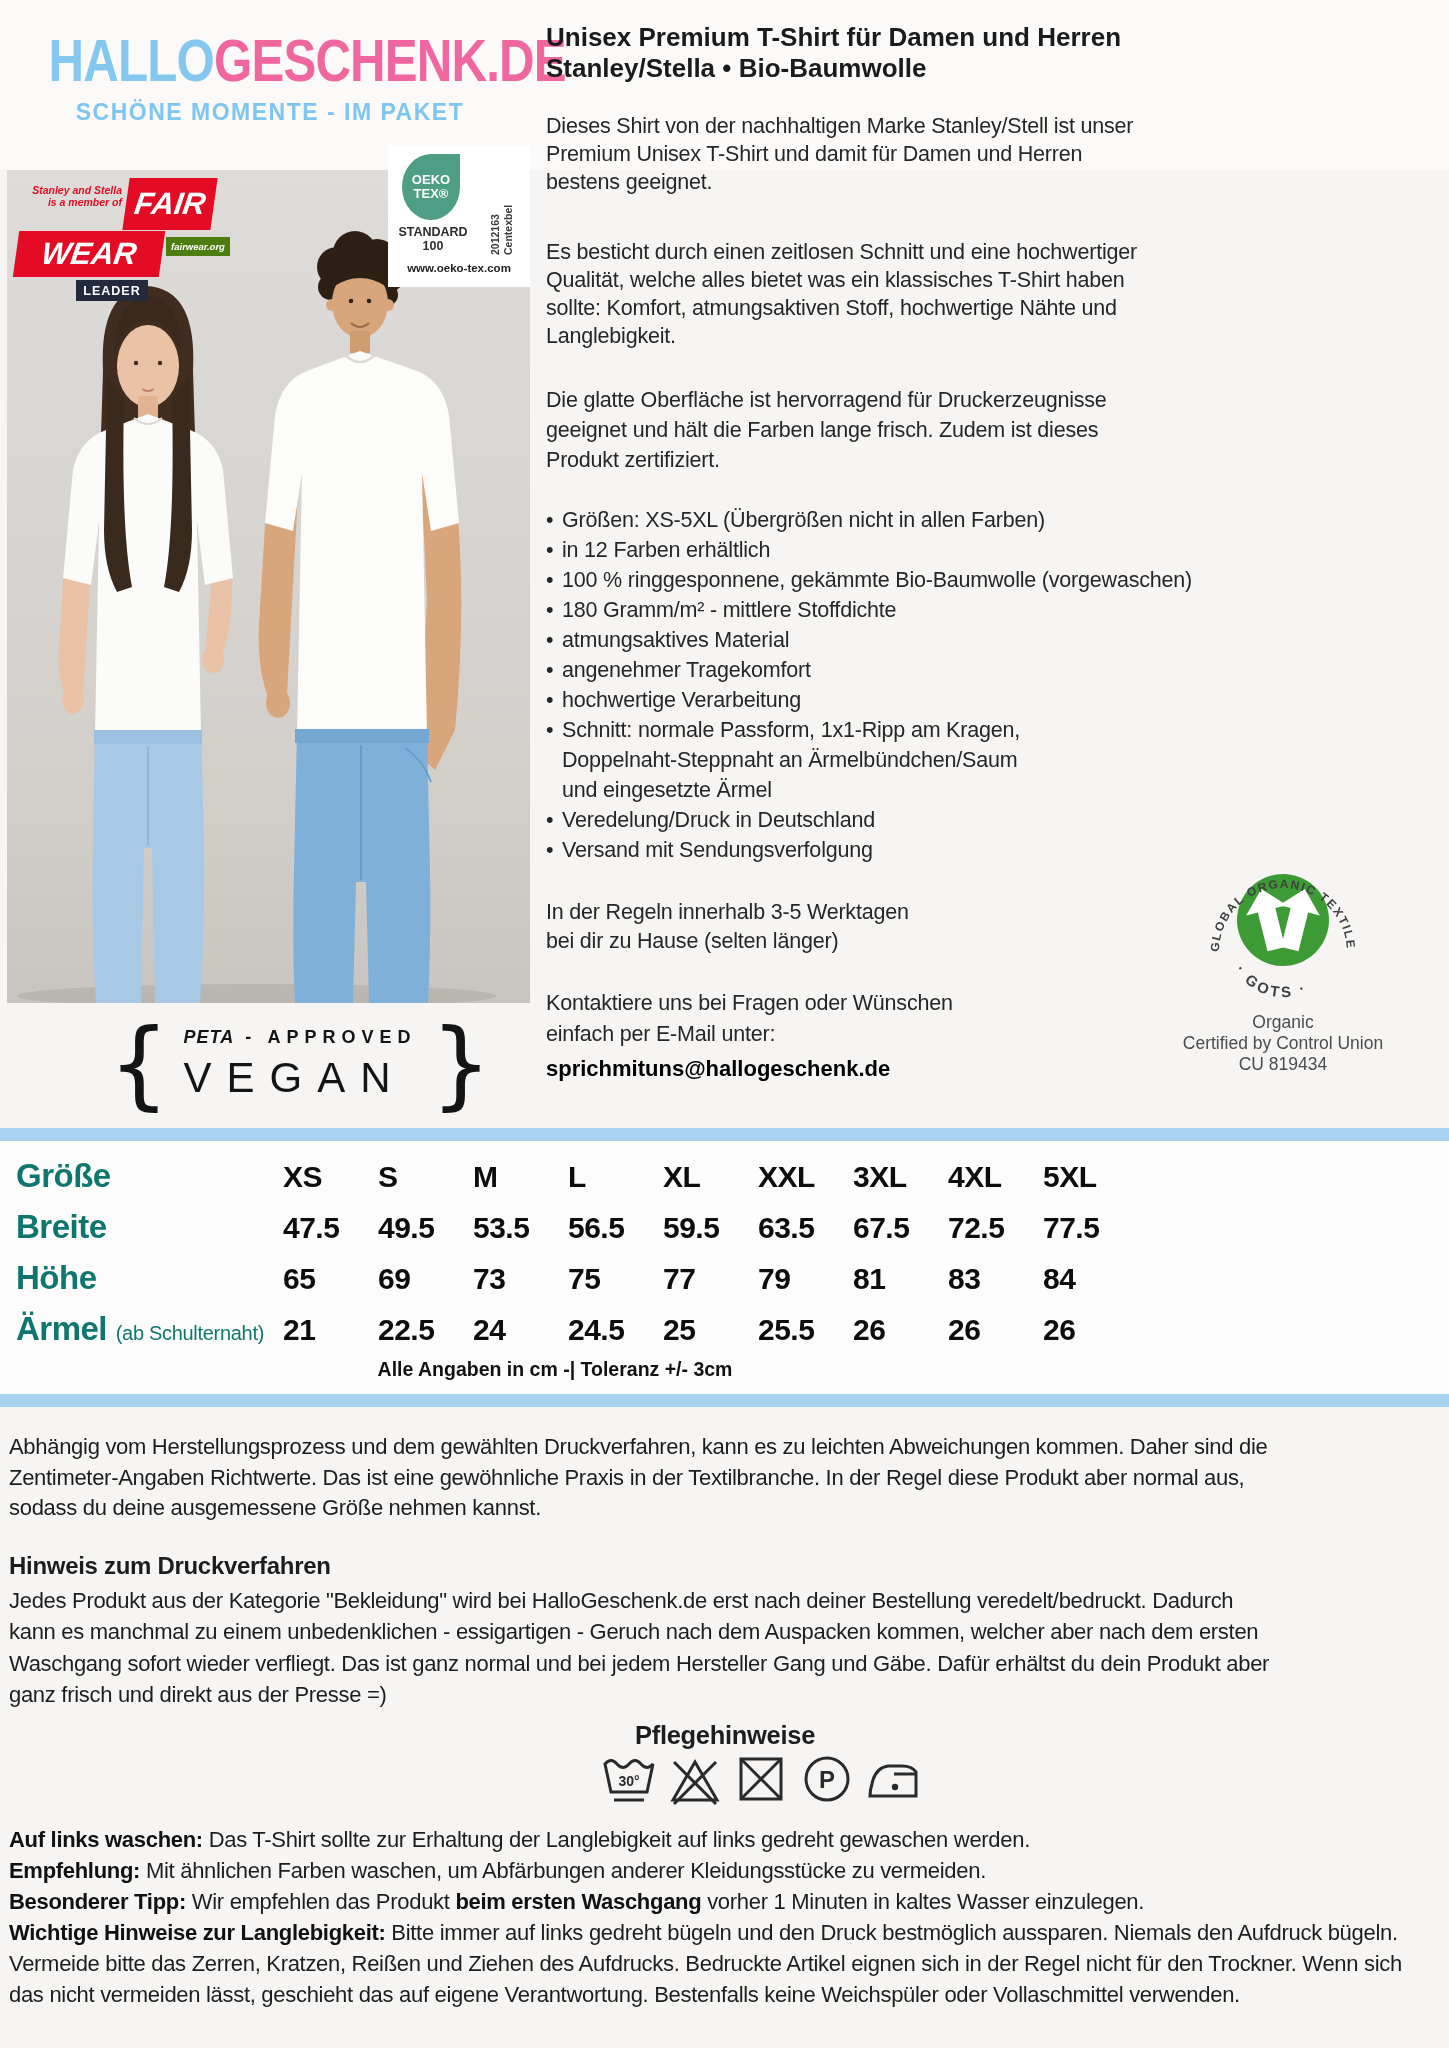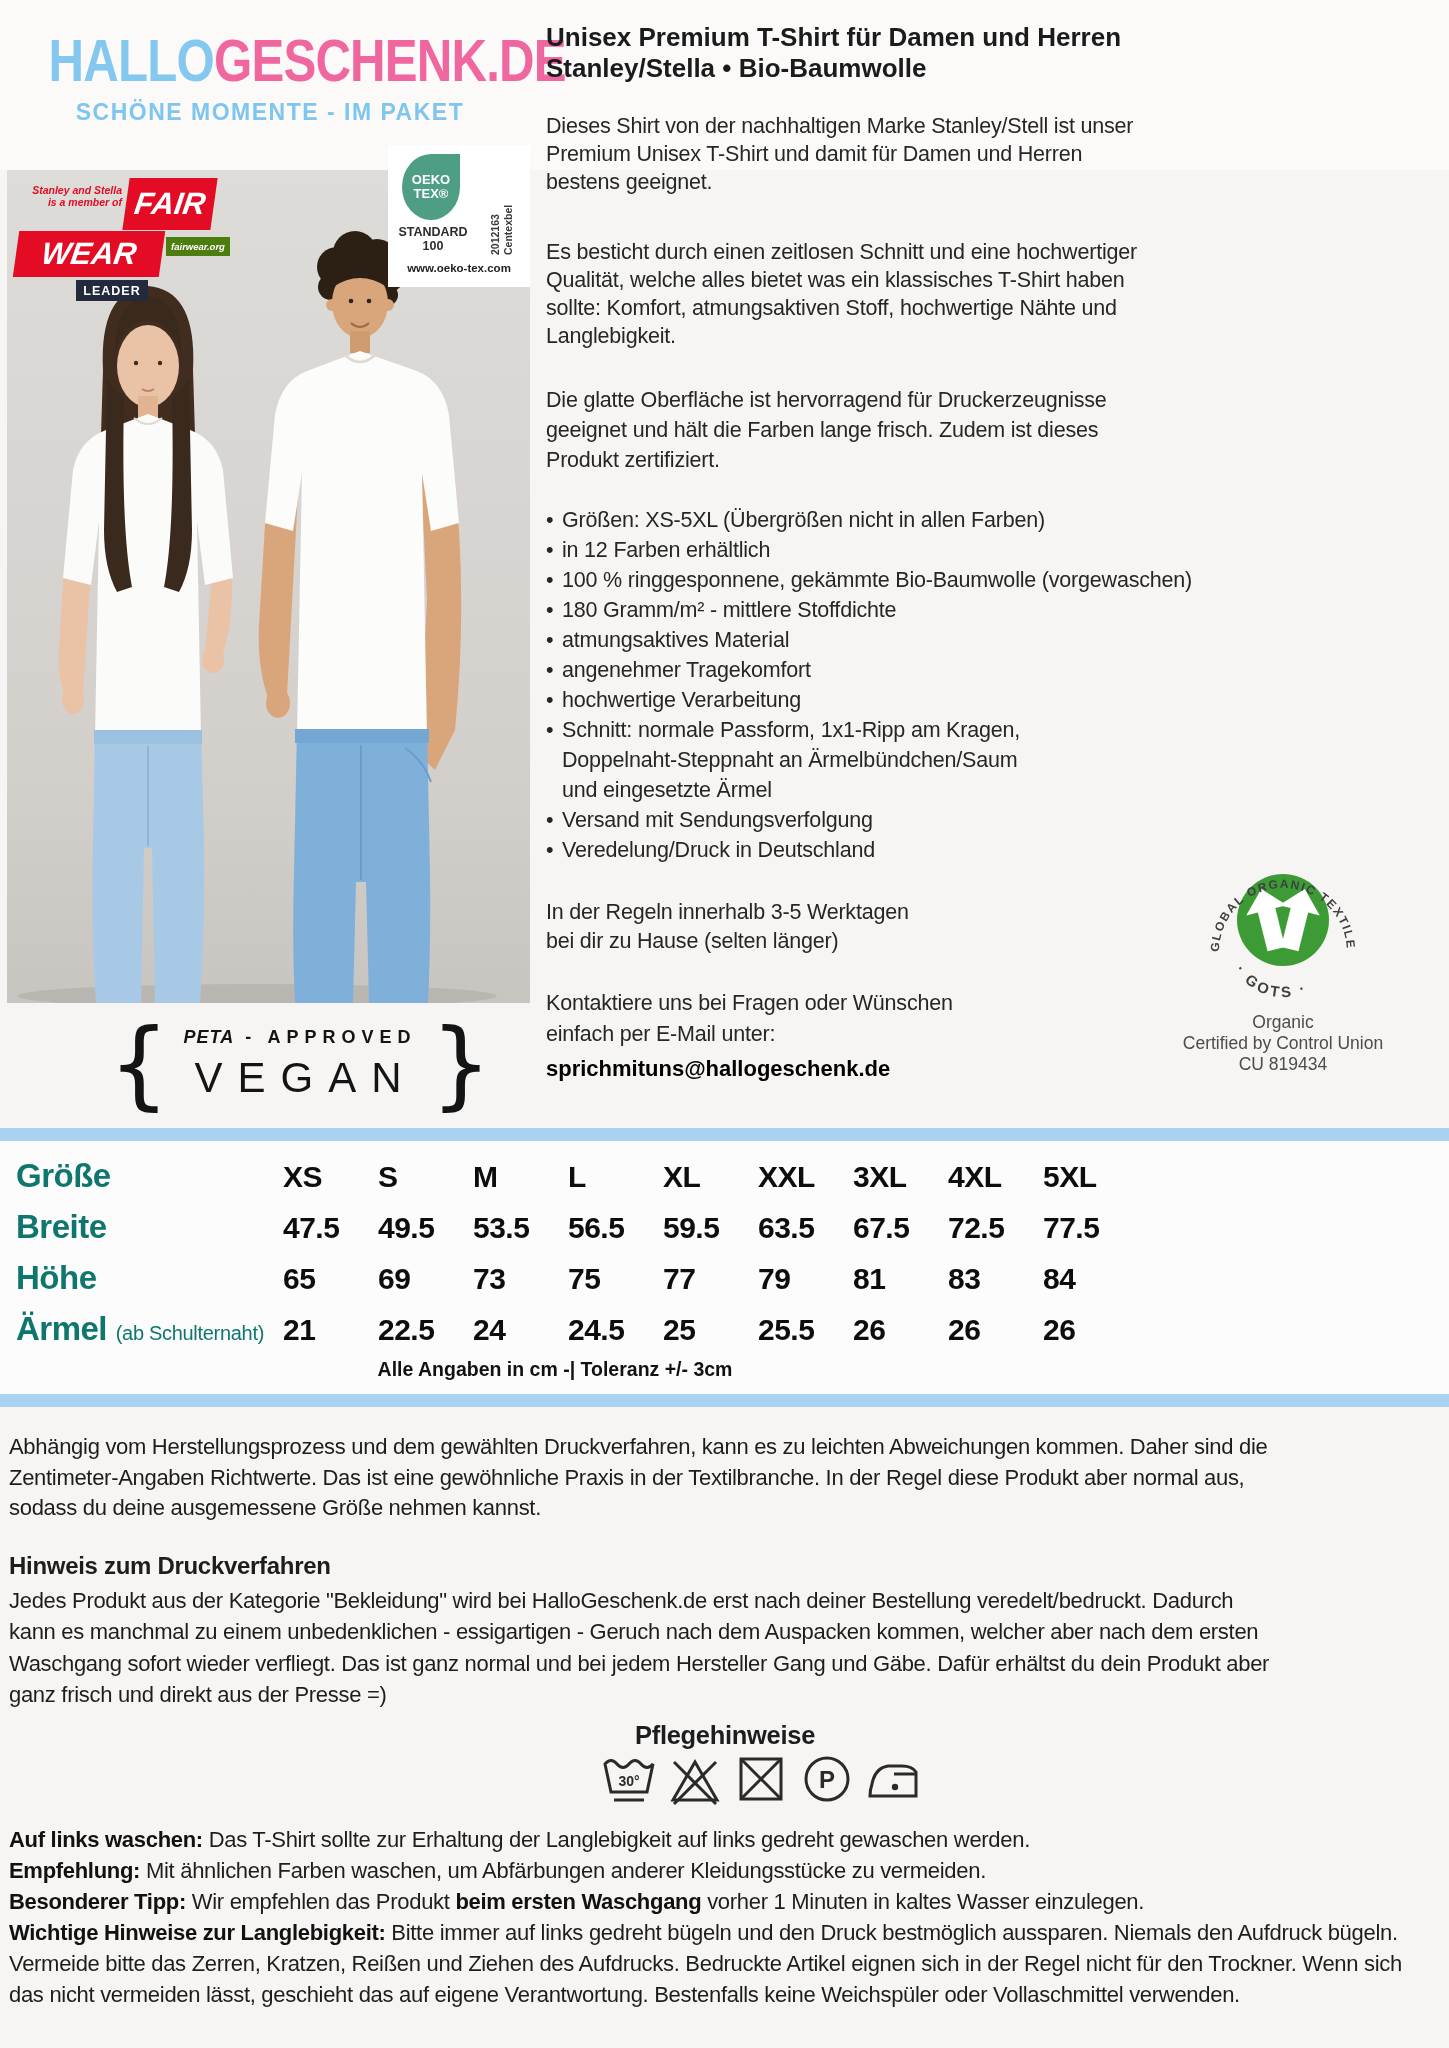--- a/index.html
+++ b/index.html
@@ -30,21 +30,21 @@
   .oeko { position:absolute; left:388px; top:145px; width:142px; height:142px; background:#ffffff; }
   .oeko-leaf { position:absolute; left:14px; top:9px; width:58px; height:66px; background:#4d9e85; border-radius:50% 0 50% 50%; color:#fff; font-weight:bold; font-size:13px; line-height:14px; display:flex; flex-direction:column; align-items:center; justify-content:center; }
   .oeko-std { position:absolute; left:0; top:80px; width:90px; text-align:center; font-size:12.5px; font-weight:bold; line-height:14px; color:#2c2c2c; }
   .oeko-vert { position:absolute; right:16px; top:6px; height:104px; display:flex; gap:1px; }
   .oeko-vert span { writing-mode:vertical-rl; transform:rotate(180deg); font-size:10.5px; font-weight:bold; color:#3a3a3a; }
   .oeko-url { position:absolute; left:0; top:117px; width:142px; text-align:center; font-size:11.5px; font-weight:bold; color:#222; }
 
   
   .peta { position:absolute; left:133px; top:1000px; width:334px; height:128px; display:flex; align-items:center; justify-content:center; color:#141414; }
   .peta .brace { font-family:"DejaVu Sans",sans-serif; font-size:96px; font-weight:normal; line-height:110px; }
-  .peta-center { margin:0 14px; text-align:right; }
+  .peta-center { margin:0 14px; text-align:left; }
   .peta-line1 { font-size:18px; letter-spacing:6px; font-weight:bold; white-space:nowrap; }
   .peta-brand { font-style:italic; letter-spacing:1px; }
   .peta-vegan { margin-top:6px; font-size:42px; letter-spacing:15px; font-weight:500; }
 
   
   .rc { position:absolute; left:546px; top:0; width:700px; color:#262626; }
   .rc-title { position:absolute; top:22px; font-size:26px; font-weight:bold; line-height:31px; white-space:pre-line; color:#1b1b1b; }
   .rc-p { position:absolute; font-size:21.5px; line-height:28px; letter-spacing:-0.2px; white-space:pre-line; }
   .rc-p1 { top:112px; }
   .rc-p2 { top:238px; }
@@ -208,22 +208,22 @@
       <li>Größen: XS-5XL (Übergrößen nicht in allen Farben)</li>
       <li>in 12 Farben erhältlich</li>
       <li>100 % ringgesponnene, gekämmte Bio-Baumwolle (vorgewaschen)</li>
       <li>180 Gramm/m² - mittlere Stoffdichte</li>
       <li>atmungsaktives Material</li>
       <li>angenehmer Tragekomfort</li>
       <li>hochwertige Verarbeitung</li>
       <li>Schnitt: normale Passform, 1x1-Ripp am Kragen,
 Doppelnaht-Steppnaht an Ärmelbündchen/Saum
 und eingesetzte Ärmel</li>
+      <li>Veredelung/Druck in Deutschland</li>
       <li>Versand mit Sendungsverfolgung</li>
-      <li>Veredelung/Druck in Deutschland</li>
     </ul>
     <div class="rc-p rc-delivery">In der Regeln innerhalb 3-5 Werktagen
 bei dir zu Hause (selten länger)</div>
     <div class="rc-p rc-contact">Kontaktiere uns bei Fragen oder Wünschen
 einfach per E-Mail unter:</div>
     <div class="rc-email">sprichmituns@hallogeschenk.de</div>
   </div>
 
   <div class="gots">
     <svg viewBox="0 0 176 176" width="176" height="176">

